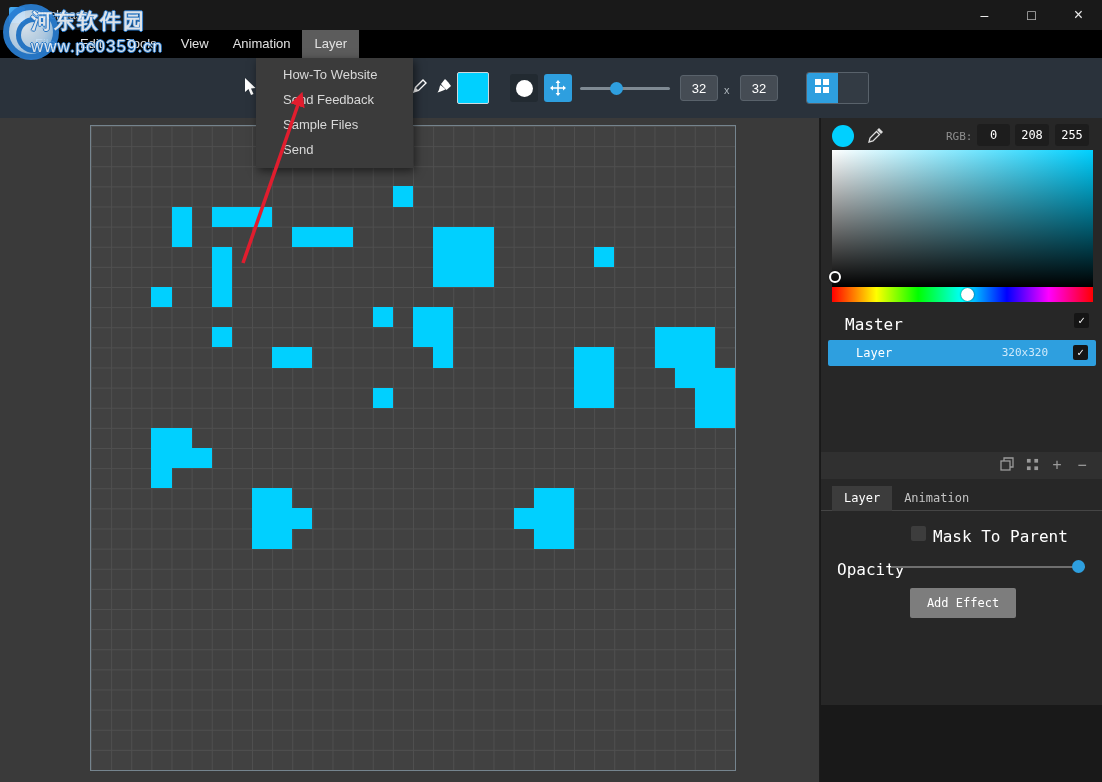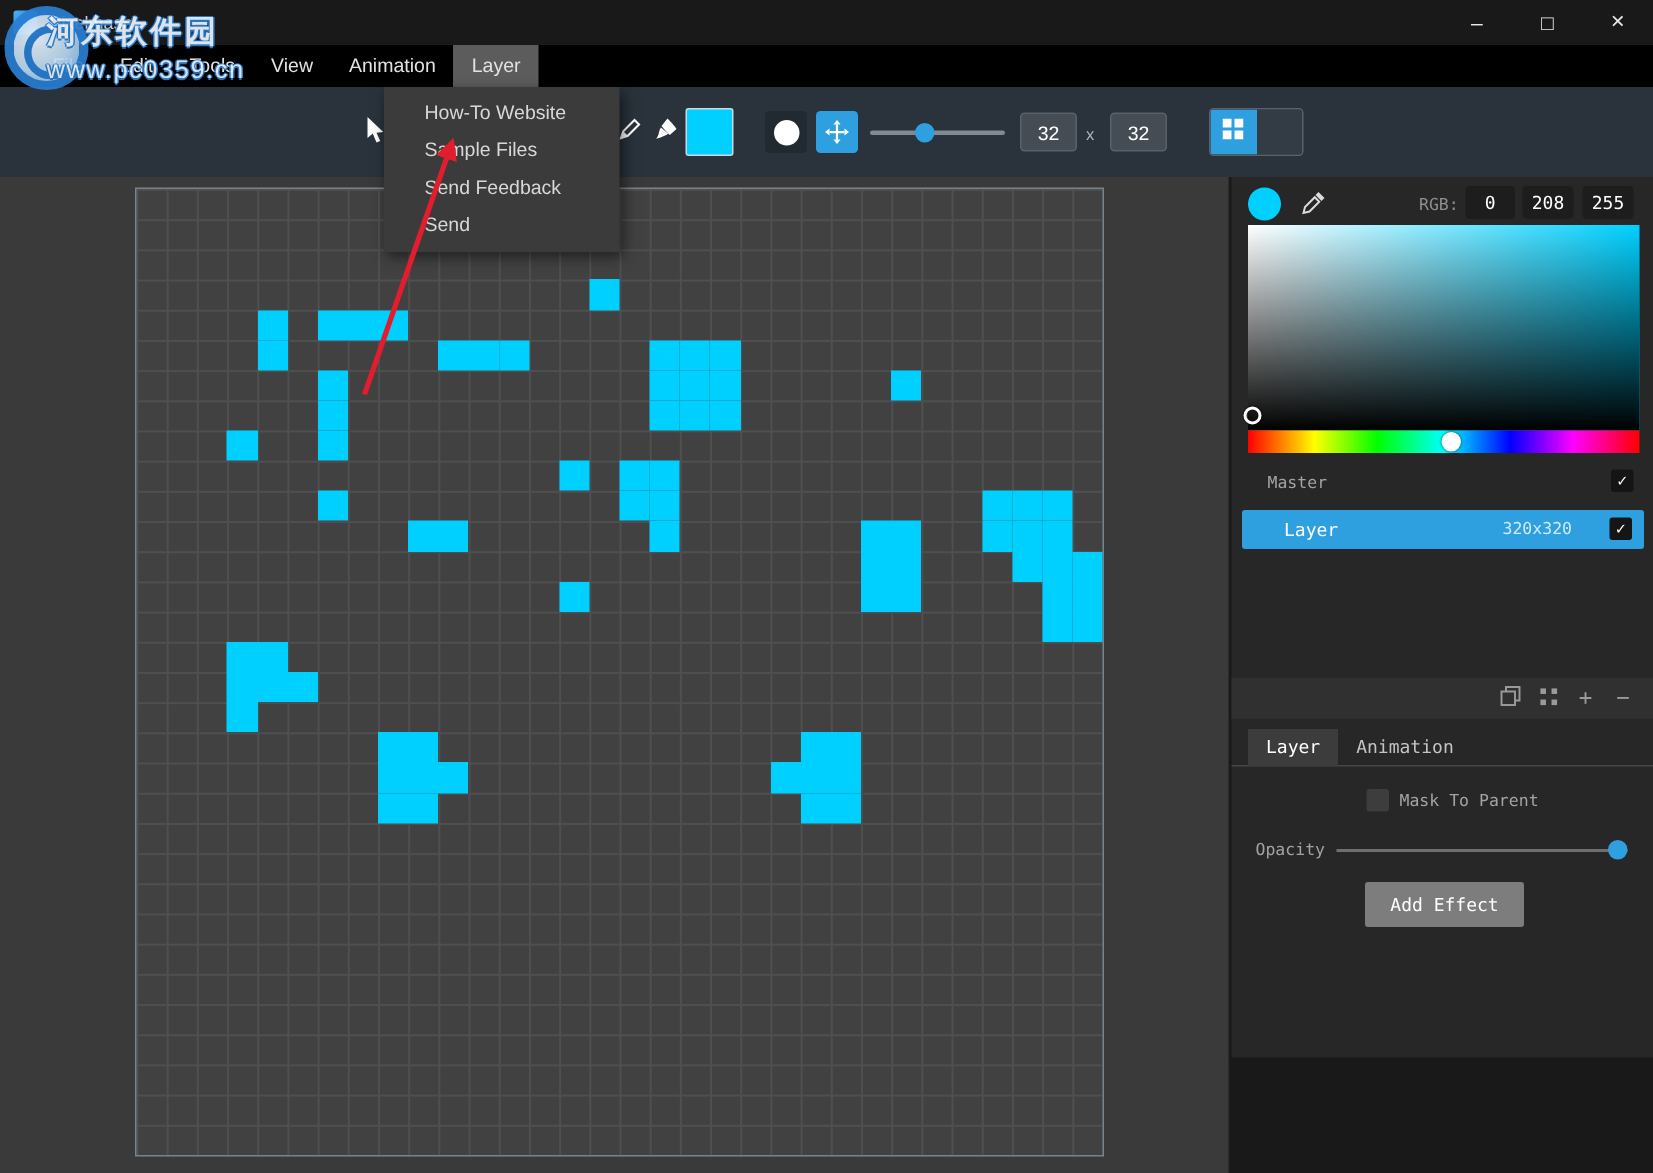--- a/index.html
+++ b/index.html
@@ -68,21 +68,21 @@
     background:
       linear-gradient(to bottom, rgba(0,0,0,0) 0%, #000 100%),
       linear-gradient(to right, #fff 0%, hsl(191,100%,50%) 100%); }
   .sv-cursor { position:absolute; width:12px; height:12px; border:2px solid #fff; border-radius:50%;
     box-shadow:0 0 2px rgba(0,0,0,.6); }
   .hue-bar { width:261px; height:15px;
     background:linear-gradient(to right,#f00 0%,#ff0 17%,#0f0 33%,#0ff 50%,#00f 67%,#f0f 83%,#f00 100%); }
   .hue-handle { position:absolute; width:13px; height:13px; border-radius:50%; background:#fff;
     box-shadow:0 0 2px rgba(0,0,0,.7); top:1px; }
   .mono { font-family:"DejaVu Sans Mono",monospace; }
-  .row-label { font-size:11px; color:#a3a3a3; }
+  .row-label { font-size:16px; color:#ffffff; }
   .checkbox { width:15px; height:15px; background:#151515; display:flex; align-items:center; justify-content:center;
     color:#fff; font-size:11px; border-radius:2px; }
   .checkbox.unchecked { background:#3d3d3d; }
   .layer-row { left:7px; top:222px; width:268px; height:26px; background:#2E9FDF; border-radius:2px; }
   .layer-row .name { position:absolute; left:28px; top:0; line-height:26px; font-size:12px; color:#fff; }
   .layer-row .size { position:absolute; right:48px; top:0; line-height:26px; font-size:11px; color:#cfeafb; }
   .layer-row .checkbox { position:absolute; right:8px; top:5px; }
   .layer-actions { left:0; top:334px; width:281px; height:27px; background:#303030;
     display:flex; align-items:center; justify-content:flex-end; gap:9px; padding-right:12px; }
   .icon-btn { width:16px; height:16px; display:flex; align-items:center; justify-content:center; color:#9a9a9a; font-size:15px; line-height:1; }
@@ -354,22 +354,22 @@
     <div class="opacity-slider">
       <div class="track"></div>
       <div class="slider-handle" style="left:181px;"></div>
     </div>
 
     <div class="p-abs add-effect">Add Effect</div>
   </div>
 
   <div class="dropdown">
     <div class="dd-item">How-To Website</div>
+    <div class="dd-item">Send Feedback</div>
     <div class="dd-item">Sample Files</div>
-    <div class="dd-item">Send Feedback</div>
     <div class="dd-item">Send</div>
   </div>
 
   <svg class="annotation" width="1102" height="782">
     <defs>
       <marker id="ah" viewBox="0 0 10 10" refX="7" refY="5" markerWidth="4.2" markerHeight="4.2" orient="auto">
         <path d="M0 0 L10 5 L0 10 Z" fill="#E11D2E"></path>
       </marker>
     </defs>
     <line x1="243" y1="263" x2="301" y2="96" stroke="#E11D2E" stroke-width="3.5" marker-end="url(#ah)"></line>

